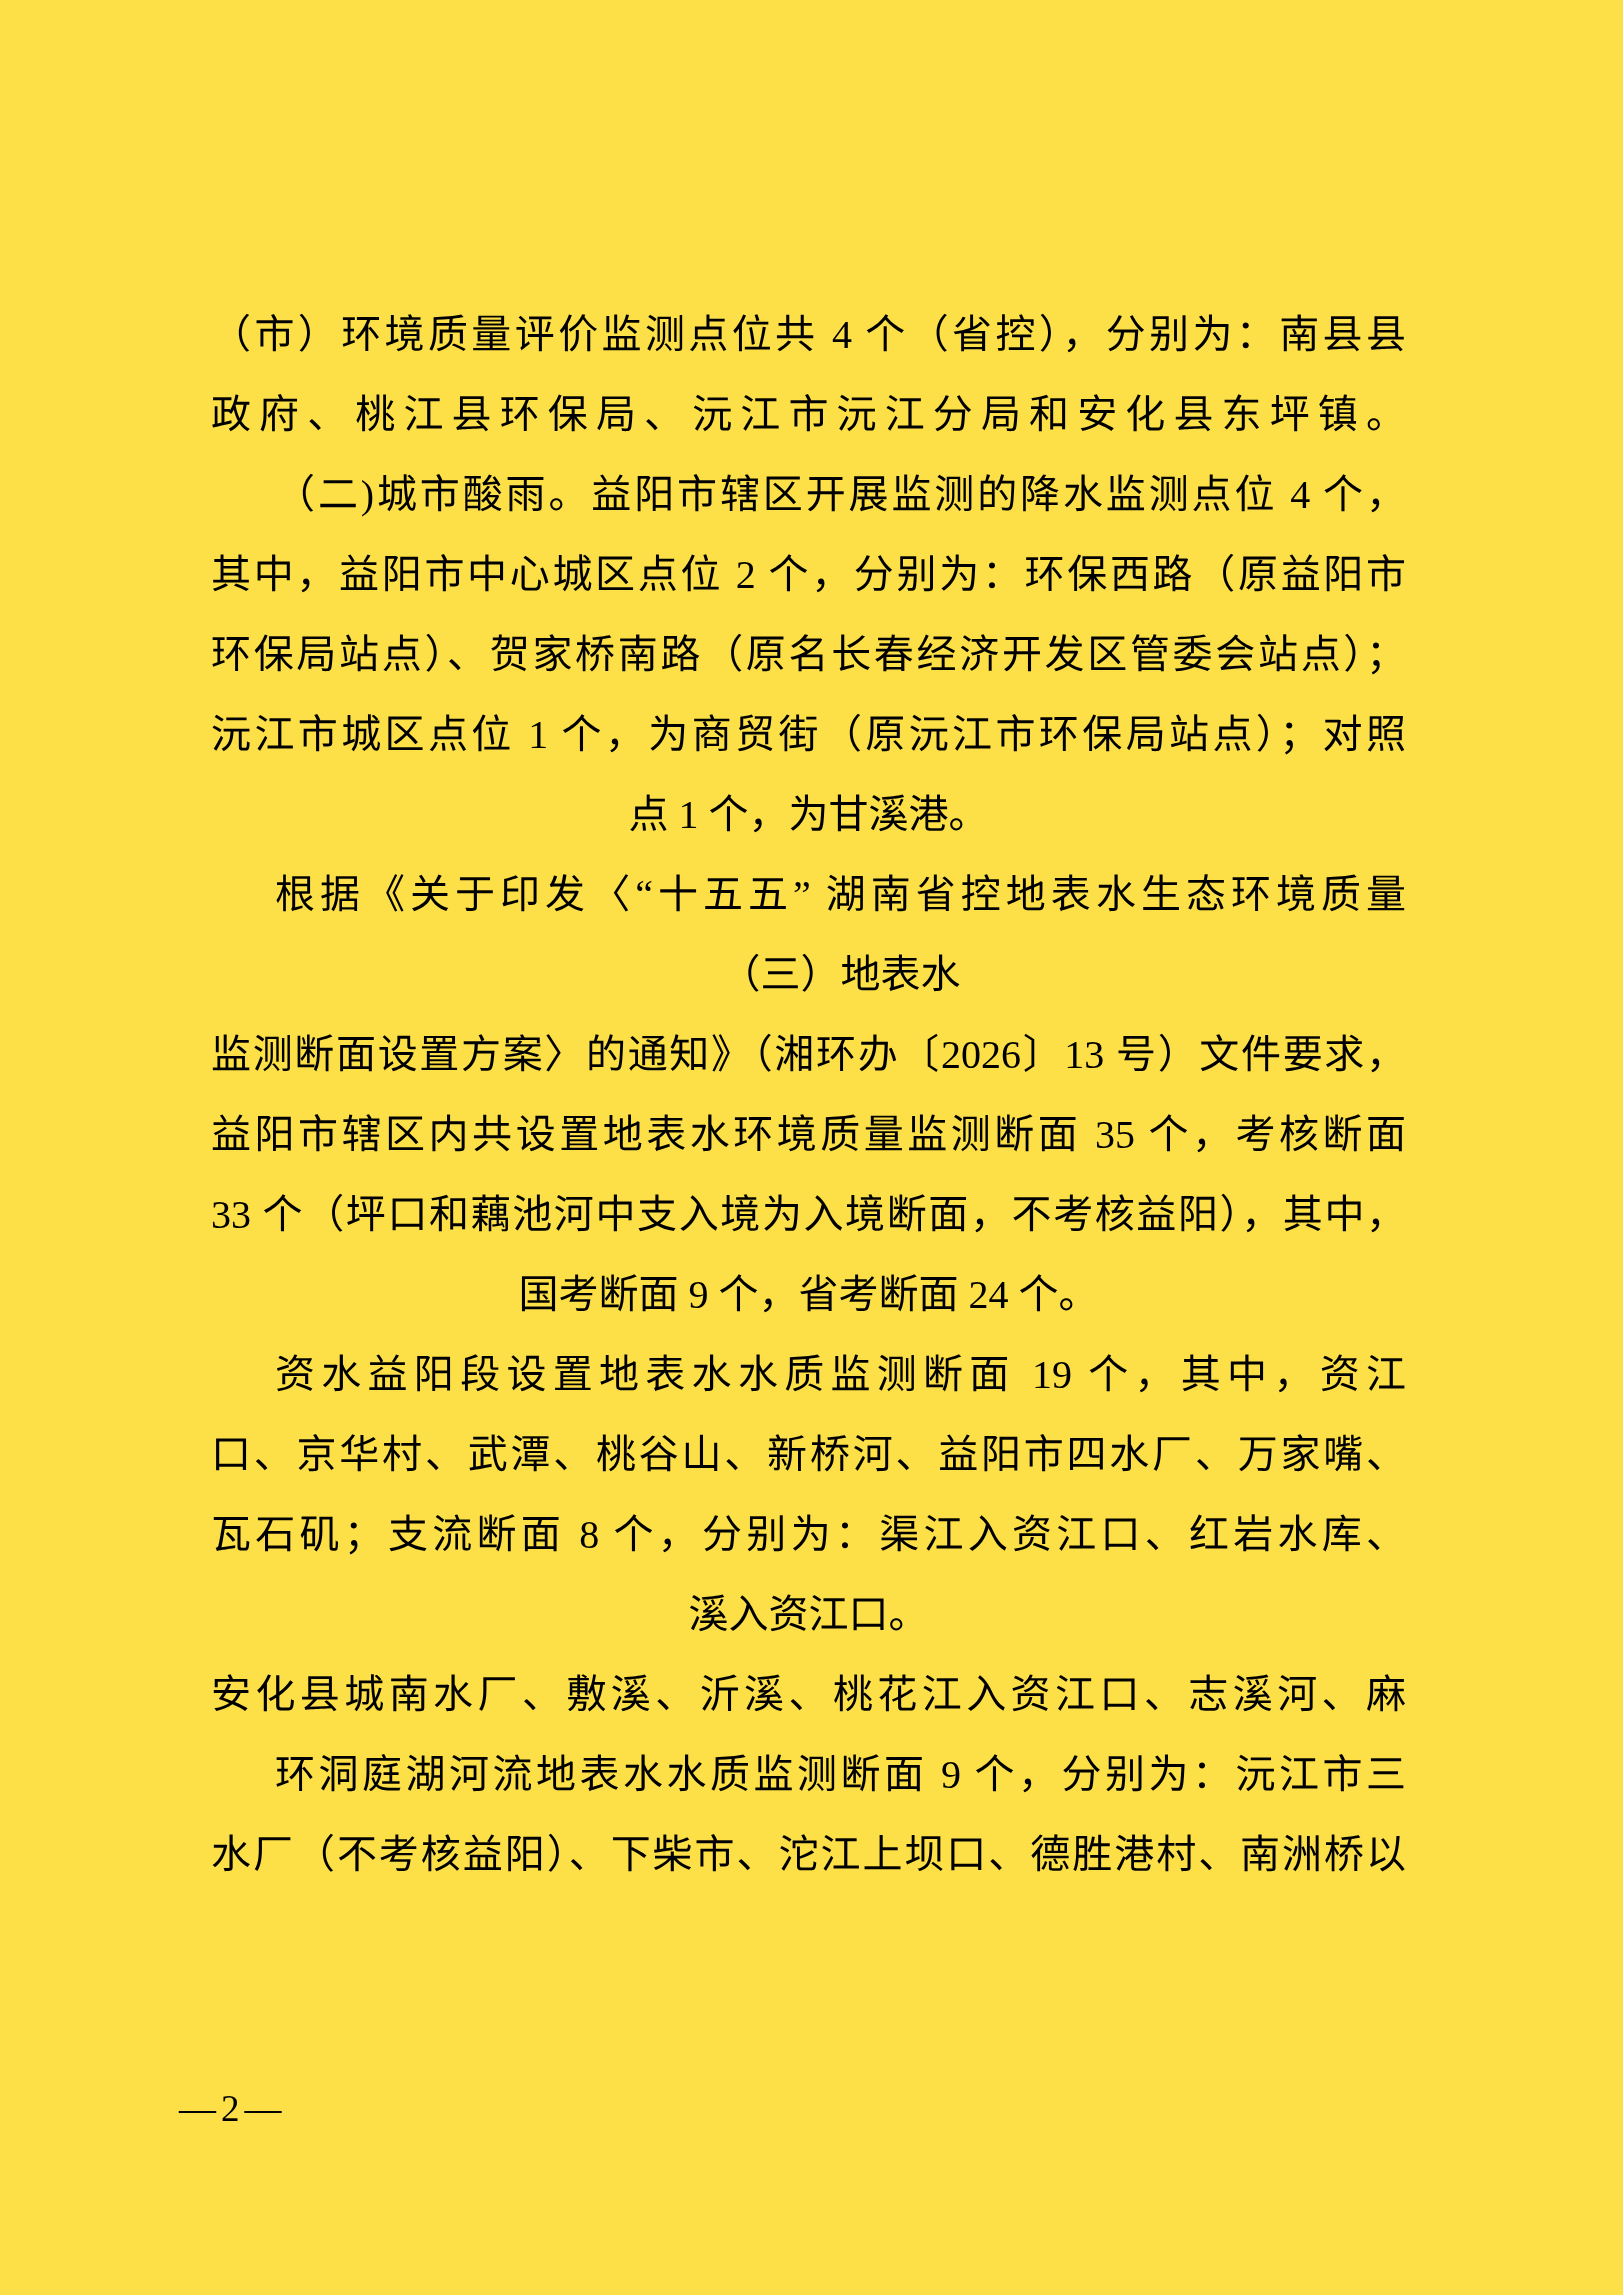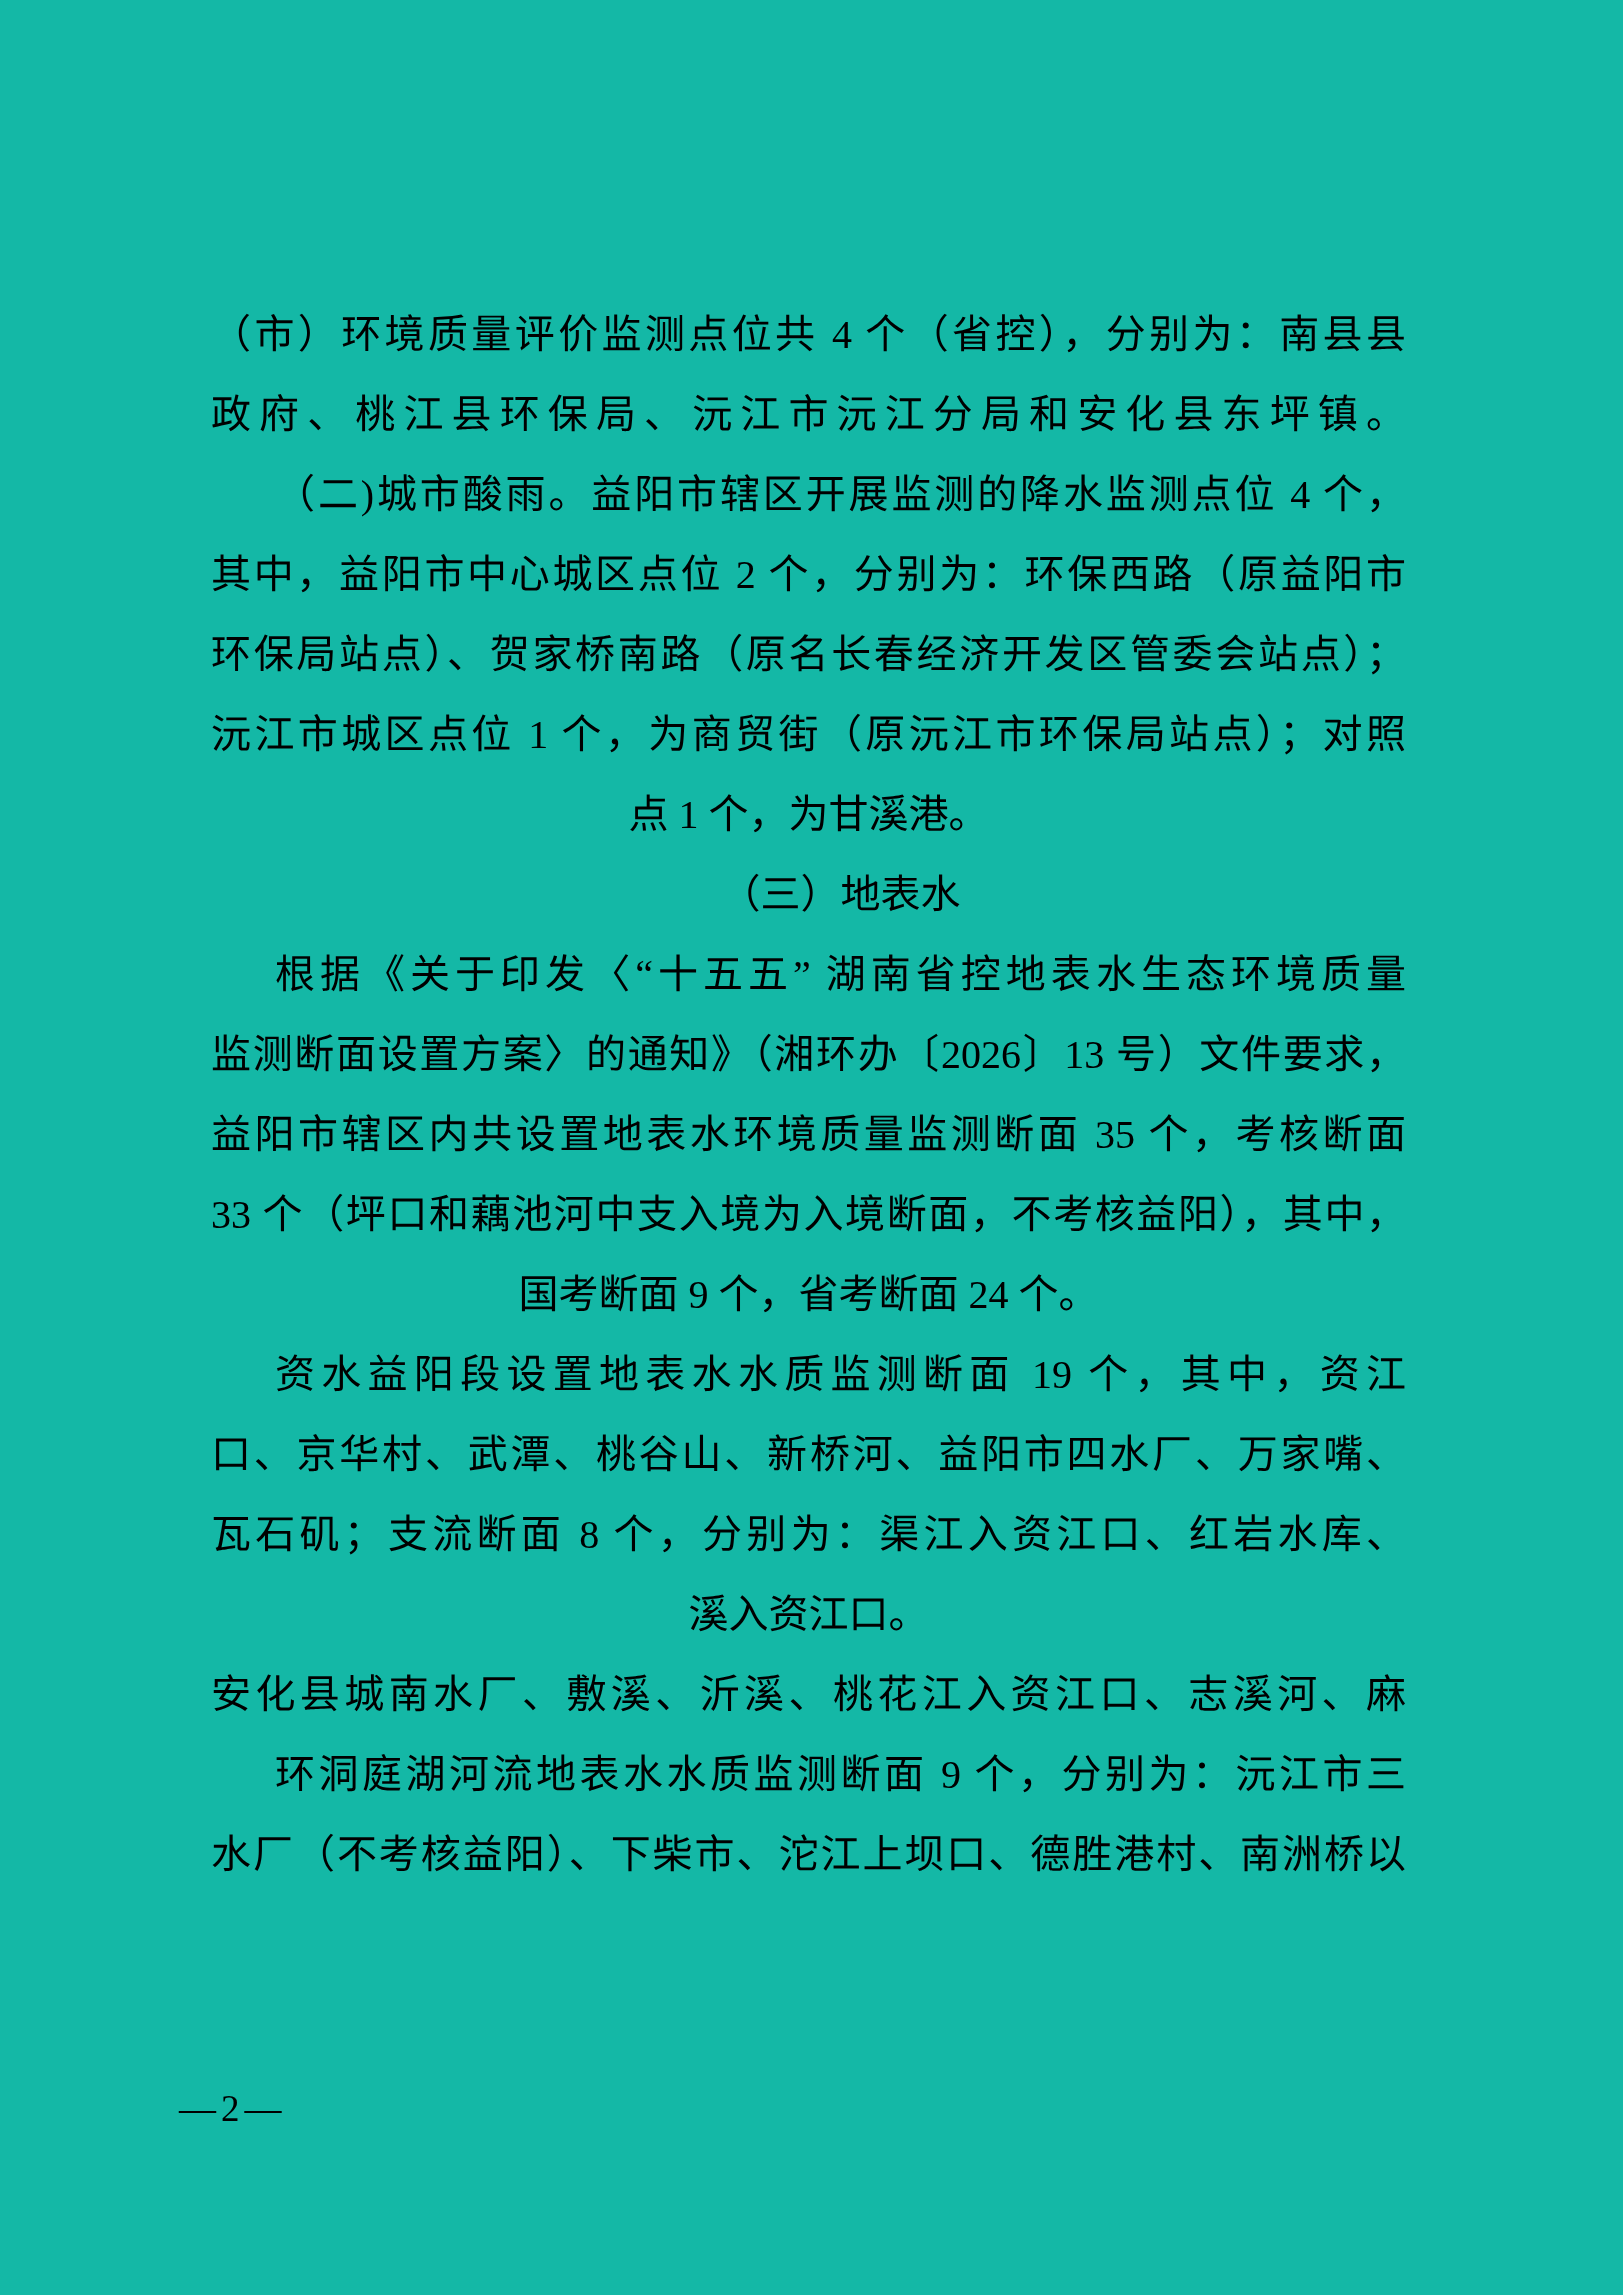--- a/index.html
+++ b/index.html
@@ -14,21 +14,21 @@
     position: relative;
     font-family: "Liberation Serif", "DejaVu Serif", serif;
     color: #000000;
     overflow: hidden;
   }
   .sheet {
     position: absolute;
     left: 0; top: 0;
     width: 1623px;
     height: 2295px;
-    background: #14b8a6;
+    background: #fde047;
   }
   .body-text {
     position: absolute;
     left: 211px;
     top: 295px;
     width: 1195px;
   }
   .line {
     font-size: 40px;
     line-height: 80px;
@@ -63,22 +63,22 @@
 <div class="sheet">
 
   <main class="body-text">
     <div class="line fill">（市）环境质量评价监测点位共 4 个（省控），分别为：南县县</div>
     <div class="line fill">政府、桃江县环保局、沅江市沅江分局和安化县东坪镇。</div>
     <div class="line fill indent">（二)城市酸雨。益阳市辖区开展监测的降水监测点位 4 个，</div>
     <div class="line fill">其中，益阳市中心城区点位 2 个，分别为：环保西路（原益阳市</div>
     <div class="line fill">环保局站点）、贺家桥南路（原名长春经济开发区管委会站点）；</div>
     <div class="line fill">沅江市城区点位 1 个，为商贸街（原沅江市环保局站点）；对照</div>
     <div class="line">点 1 个，为甘溪港。</div>
+    <div class="line fill indent">根据《关于印发〈“十五五” 湖南省控地表水生态环境质量</div>
     <div class="line indent">（三）地表水</div>
-    <div class="line fill indent">根据《关于印发〈“十五五” 湖南省控地表水生态环境质量</div>
     <div class="line fill">监测断面设置方案〉的通知》（湘环办〔2026〕13 号）文件要求，</div>
     <div class="line fill">益阳市辖区内共设置地表水环境质量监测断面 35 个，考核断面</div>
     <div class="line fill">33 个（坪口和藕池河中支入境为入境断面，不考核益阳），其中，</div>
     <div class="line">国考断面 9 个，省考断面 24 个。</div>
     <div class="line fill indent">资水益阳段设置地表水水质监测断面 19 个，其中，资江</div>
     <div class="line fill">口、京华村、武潭、桃谷山、新桥河、益阳市四水厂、万家嘴、</div>
     <div class="line fill">瓦石矶；支流断面 8 个，分别为：渠江入资江口、红岩水库、</div>
     <div class="line">溪入资江口。</div>
     <div class="line fill">安化县城南水厂、敷溪、沂溪、桃花江入资江口、志溪河、麻</div>
     <div class="line fill indent">环洞庭湖河流地表水水质监测断面 9 个，分别为：沅江市三</div>

